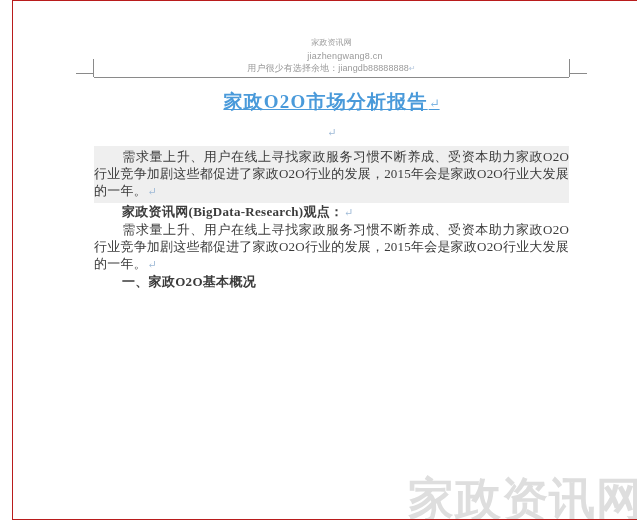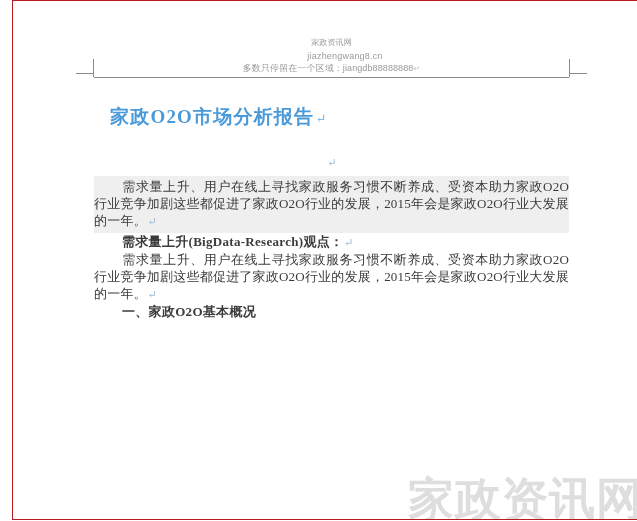--- a/index.html
+++ b/index.html
@@ -77,29 +77,30 @@
 
   
   .doc-body {
     position: absolute;
     left: 81px;
     top: 84px;
     width: 475px;
   }
 
   .doc-title {
-    text-align: left;
+    text-align: center;
     color: #4a9ada;
     font-size: 19px;
     font-weight: bold;
     letter-spacing: 1.2px;
-    margin: 16px;
+    margin: 1px;
     padding: 3px 0 0 0;
     line-height: 26px;
     font-family: "Liberation Serif", "DejaVu Serif", serif;
+    text-decoration: underline;
   }
   .doc-title .pilcrow {
     color: #7fb6e4;
     font-size: 13px;
     font-weight: normal;
     letter-spacing: 0;
   }
 
   .empty-para {
     text-align: center;
@@ -156,38 +157,38 @@
   }
 </style>
 </head>
 <body>
 
 <div class="page-frame">
 
   <div class="header-block">
     <div class="header-line1">家政资讯网</div>
     <div class="header-line2">jiazhengwang8.cn</div>
-    <div class="header-line3"><span>多数只停留在一个区域：jiangdb88888888</span><span class="header-pilcrow">↵</span></div>
+    <div class="header-line3"><span>用户很少有选择余地：jiangdb88888888</span><span class="header-pilcrow">↵</span></div>
   </div>
 
   <div class="header-rule"></div>
   <div class="crop-tl-v"></div>
   <div class="crop-tl-h"></div>
   <div class="crop-tr-v"></div>
   <div class="crop-tr-h"></div>
 
   <div class="doc-body">
 
     <h1 class="doc-title"><span>家政O2O市场分析报告</span><span class="pilcrow">↵</span></h1>
 
     <div class="empty-para"><span class="pilcrow">↵</span></div>
 
     <p class="para highlight"><span class="indent"></span><span>需求量上升、用户在线上寻找家政服务习惯不断养成、受资本助力家政O2O行业竞争加剧这些都促进了家政O2O行业的发展，2015年会是家政O2O行业大发展的一年。</span><span class="pilcrow">↵</span></p>
 
-    <p class="para bold-para"><span class="indent"></span><span>需求量上升(BigData-Research)观点：</span><span class="pilcrow">↵</span></p>
+    <p class="para bold-para"><span class="indent"></span><span>家政资讯网(BigData-Research)观点：</span><span class="pilcrow">↵</span></p>
 
     <p class="para"><span class="indent"></span><span>需求量上升、用户在线上寻找家政服务习惯不断养成、受资本助力家政O2O行业竞争加剧这些都促进了家政O2O行业的发展，2015年会是家政O2O行业大发展的一年。</span><span class="pilcrow">↵</span></p>
 
 
     <p class="para bold-para"><span class="indent"></span><span>一、家政O2O基本概况</span></p>
 
   </div>
 
   <div class="watermark">家政资讯网</div>
 

